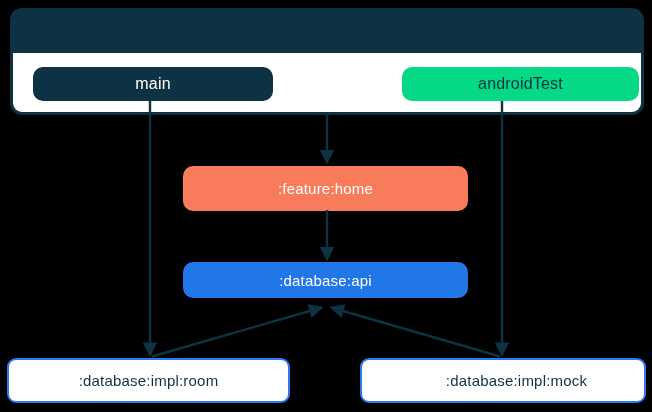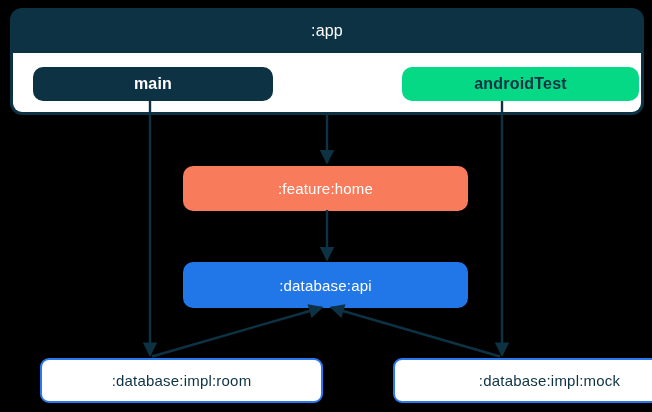--- a/index.html
+++ b/index.html
@@ -32,21 +32,20 @@
     color: #ffffff;
     font-size: 16px;
     letter-spacing: 0.2px;
   }
   .app-body {
     position: absolute;
     left: 3px; right: 3px; top: 45px; bottom: 3px;
     background: #ffffff;
     border-bottom-left-radius: 9px;
     border-bottom-right-radius: 9px;
-    font-weight: bold;
   }
   .pill {
     position: absolute;
     height: 34px;
     border-radius: 10px;
     display: flex; align-items: center; justify-content: center;
     font-size: 16px;
     letter-spacing: 0.2px;
   }
   .pill-main {
@@ -67,51 +66,49 @@
     letter-spacing: 0.2px;
     box-sizing: border-box;
   }
   .node-feature-home {
     left: 183px; top: 166px; width: 285px; height: 45px;
     background: #f87b5c;
     color: #ffffff;
     border-radius: 10px;
   }
   .node-database-api {
-    left: 183px; top: 262px; width: 285px; height: 46px;
+    left: 183px; top: 262px; width: 285px; height: 36px;
     background: #2176e8;
     color: #ffffff;
     border-radius: 10px;
   }
   .node-impl {
     background: #ffffff;
     color: #0d3243;
     border: 2.5px solid #2b79f0;
     border-radius: 9px;
     height: 45px;
-    margin-left: 33px;
   }
   .node-database-impl-room { left: 7px;  top: 358px; width: 283px; }
   .node-database-impl-mock { left: 360px; top: 358px; width: 286px; padding-left: 27px; }
   
   .edges {
     position: absolute;
     left: 0; top: 0;
     width: 652px; height: 412px;
     pointer-events: none;
     z-index: 5;
   }
 </style>
 </head>
 <body>
 
 <div class="stage">
 
   <div class="app-container">
-    <div class="app-header">:app</div>
     <div class="app-body">
       <div class="pill pill-main">
         <span>main</span>
       </div>
       <div class="pill pill-androidtest">
         <span>androidTest</span>
       </div>
     </div>
   </div>
 

